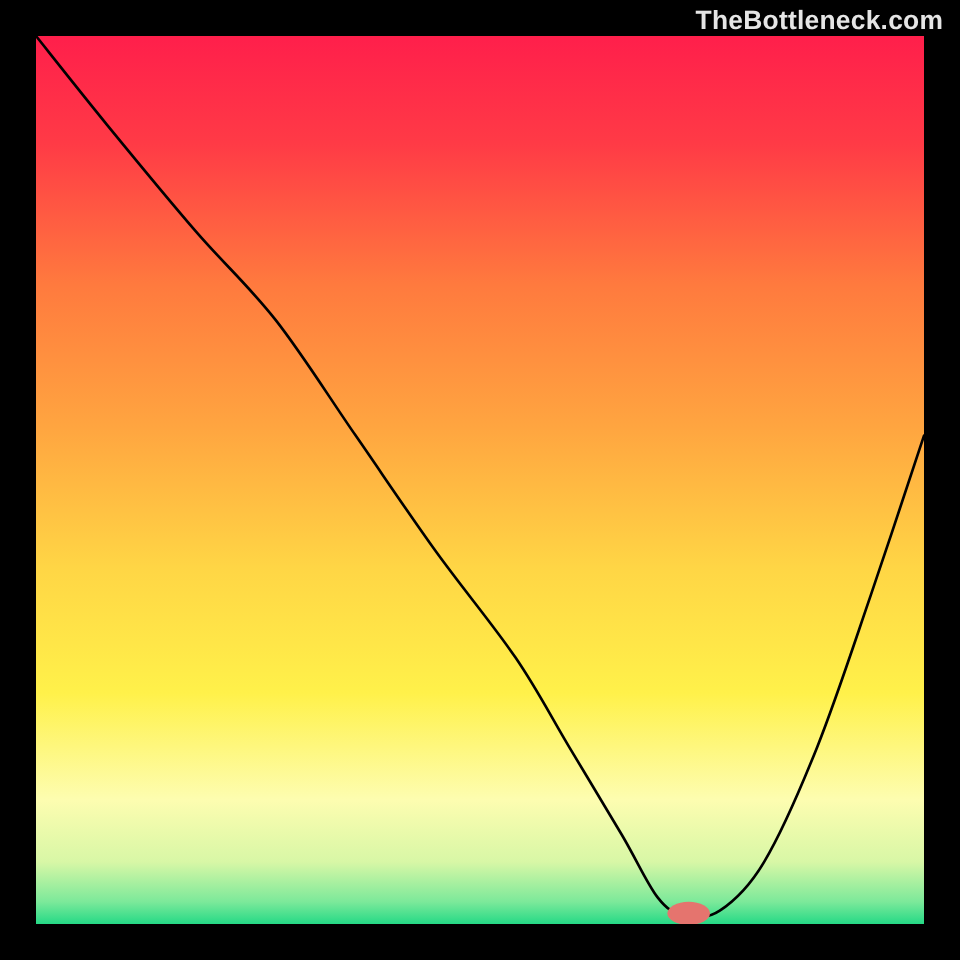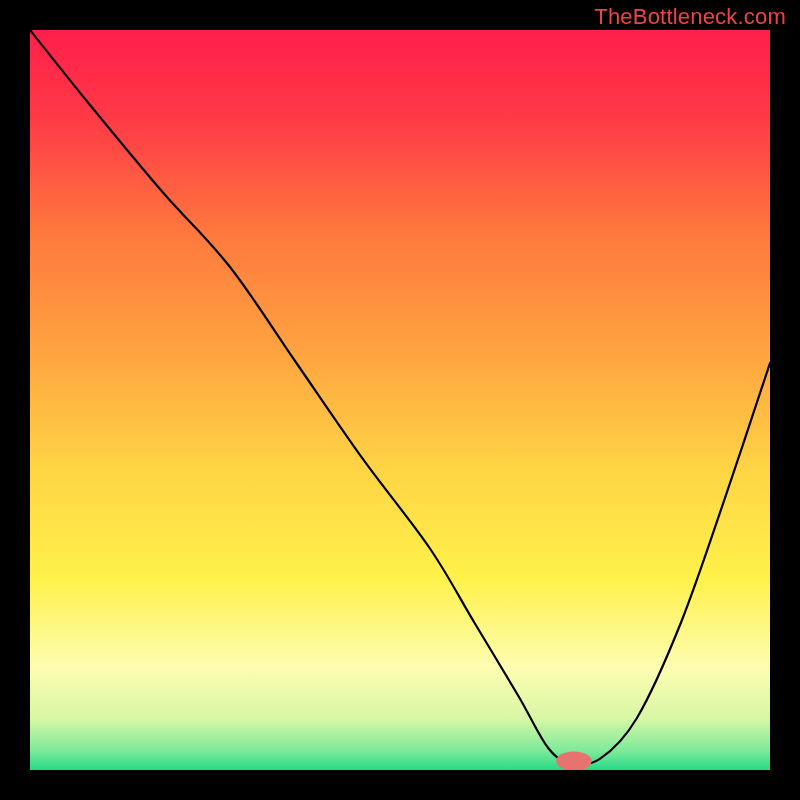--- a/index.html
+++ b/index.html
@@ -4,22 +4,22 @@
 <style>
   * { margin: 0; padding: 0; box-sizing: border-box; }
   html, body { width: 800px; height: 800px; background: #000; overflow: hidden; }
   .wrapper { position: relative; width: 800px; height: 800px; }
   .watermark {
     position: absolute;
     top: 4px;
     right: 14px;
     font-family: Arial, sans-serif;
     font-size: 22px;
-    font-weight: 400;
-    color: #ef4444;
+    font-weight: 700;
+    color: #e5e5e5;
     letter-spacing: 0.2px;
     z-index: 10;
   }
   .plot {
     position: absolute;
     left: 30px;
     top: 30px;
     width: 740px;
     height: 740px;
   }

